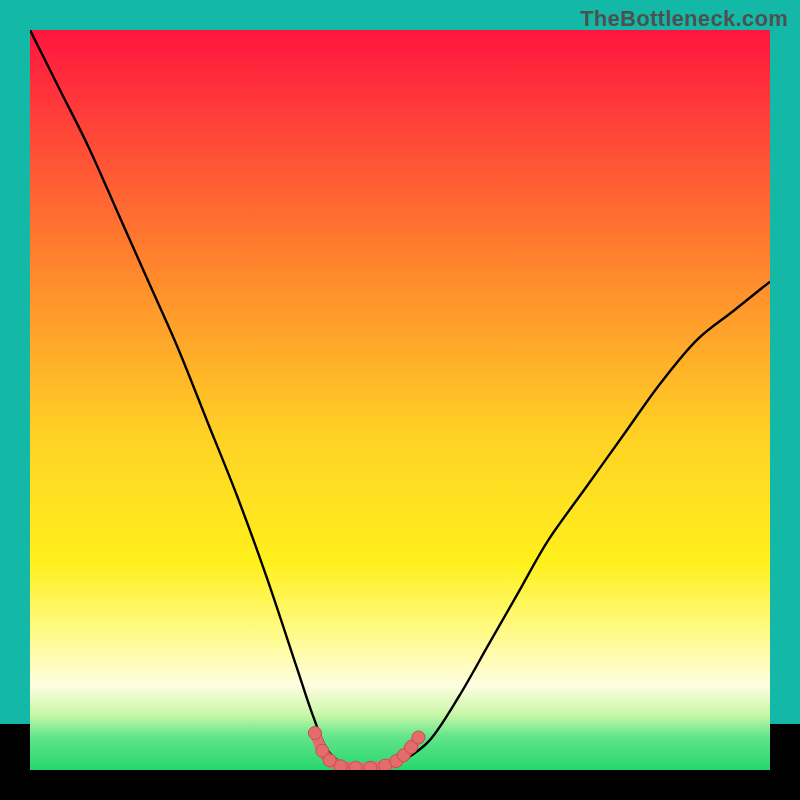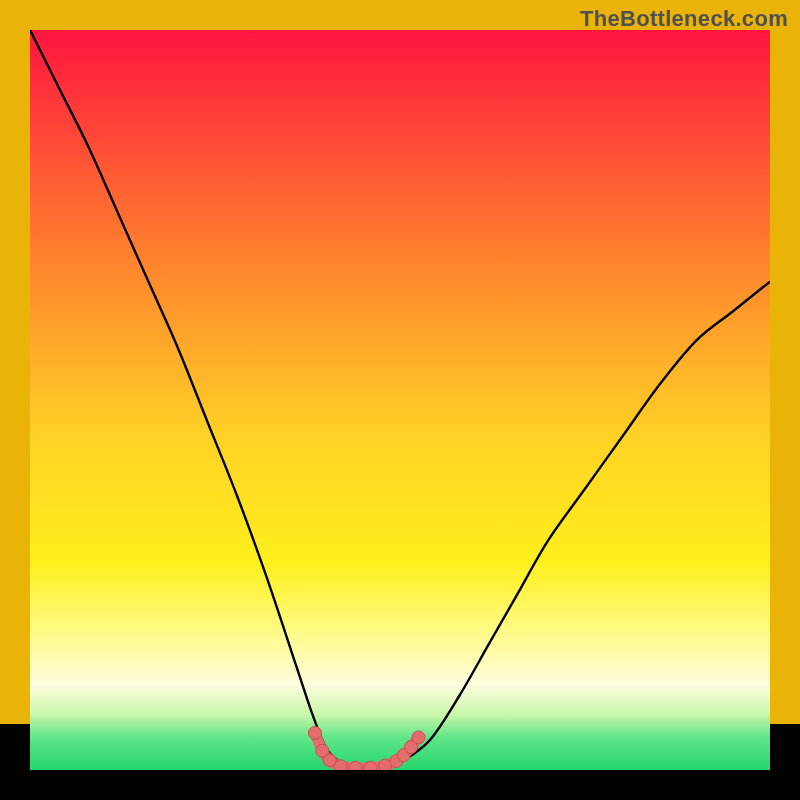--- a/index.html
+++ b/index.html
@@ -8,21 +8,21 @@
     width: 800px;
     height: 800px;
     overflow: hidden;
     background: #000;
     font-family: Arial, Helvetica, sans-serif;
   }
   .frame {
     position: relative;
     width: 800px;
     height: 724px;
-    background: #eab308;
+    background: #14b8a6;
   }
   .plot {
     position: absolute;
     left: 30px;
     top: 30px;
     width: 740px;
     height: 740px;
     overflow: hidden;
   }
   .watermark {

